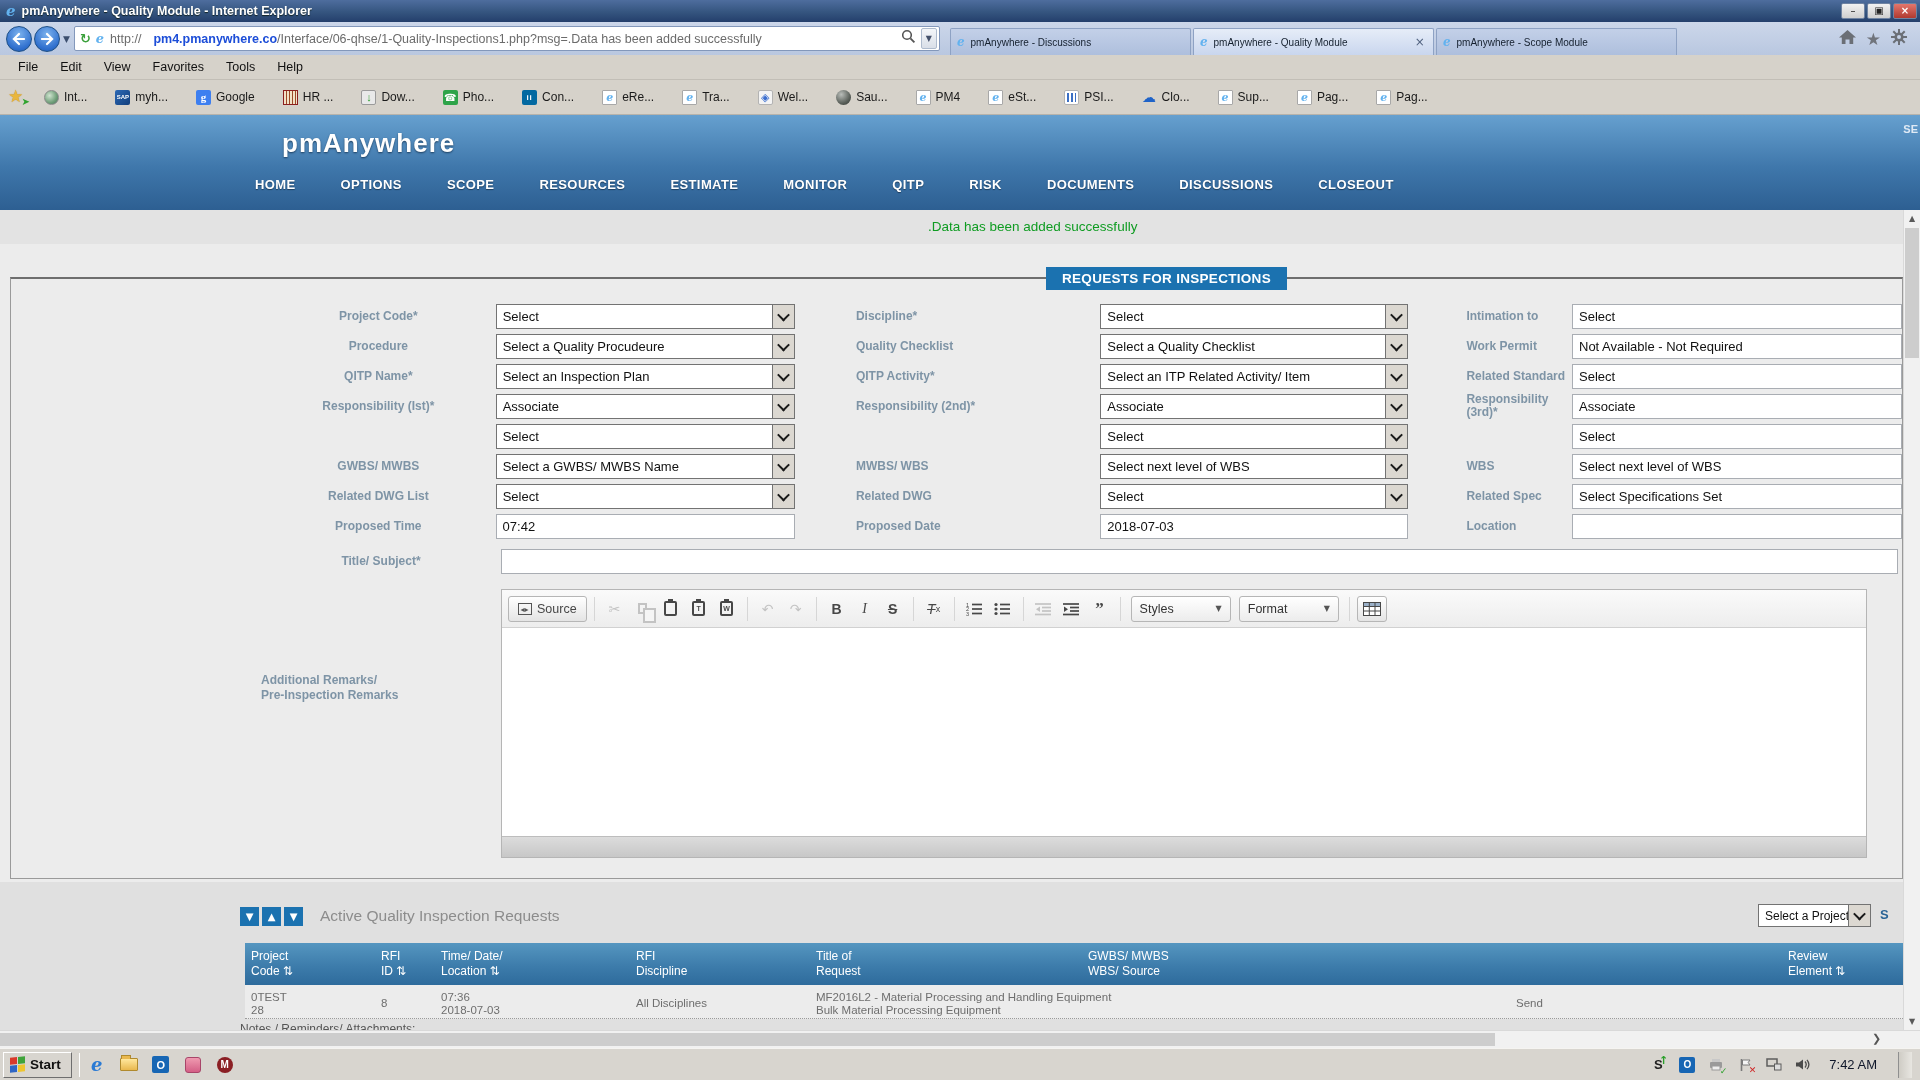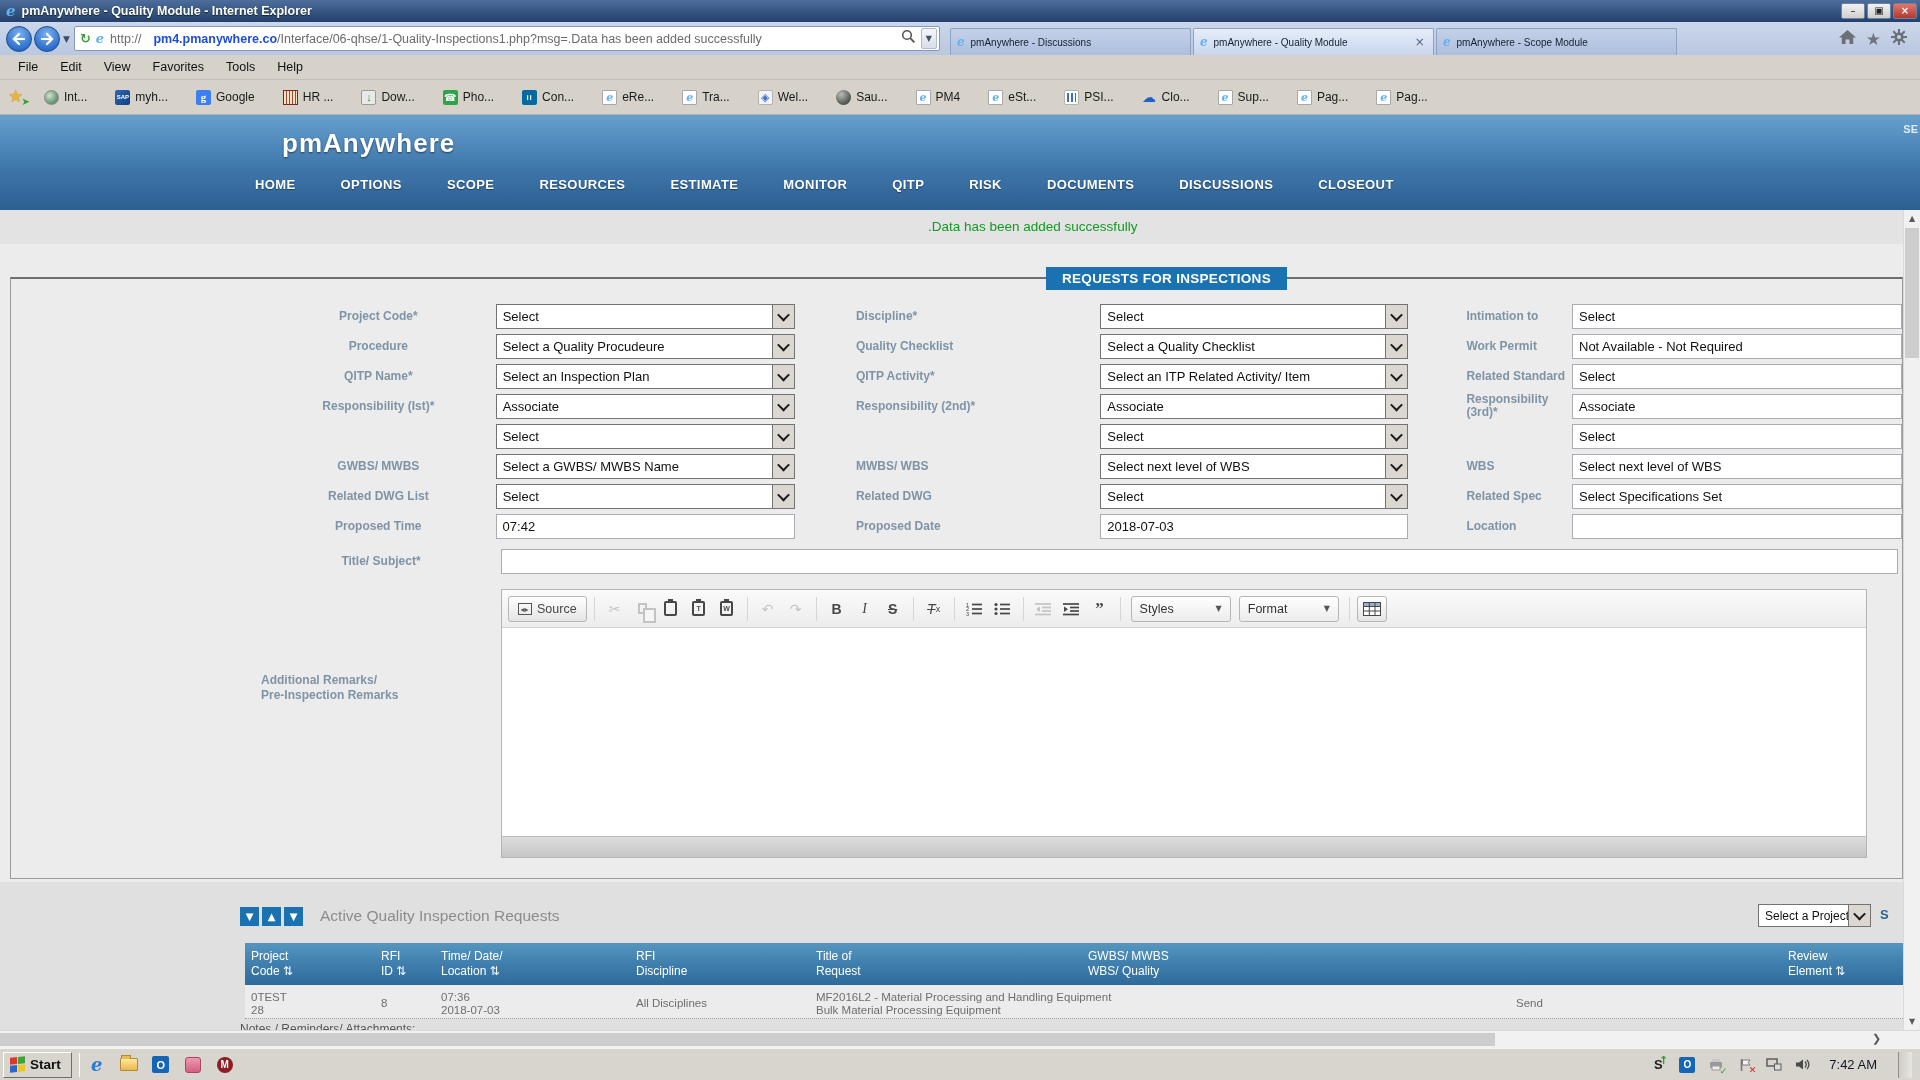--- a/index.html
+++ b/index.html
@@ -668,21 +668,21 @@
           <div class="th col3">
             <div>RFI</div>
             <div>Discipline</div>
           </div>
           <div class="th col4">
             <div>Title of</div>
             <div>Request</div>
           </div>
           <div class="th col5">
             <div>GWBS/ MWBS</div>
-            <div>WBS/ Quality</div>
+            <div>WBS/ Source</div>
           </div>
           <div class="th col6">
             <div>Review</div>
             <div>Element ⇅</div>
           </div>
         </div>
       <div class="tbl-body" id="tbl-body">
           <div class="tr">
             <div class="td col0">
               <div>0TEST</div>

